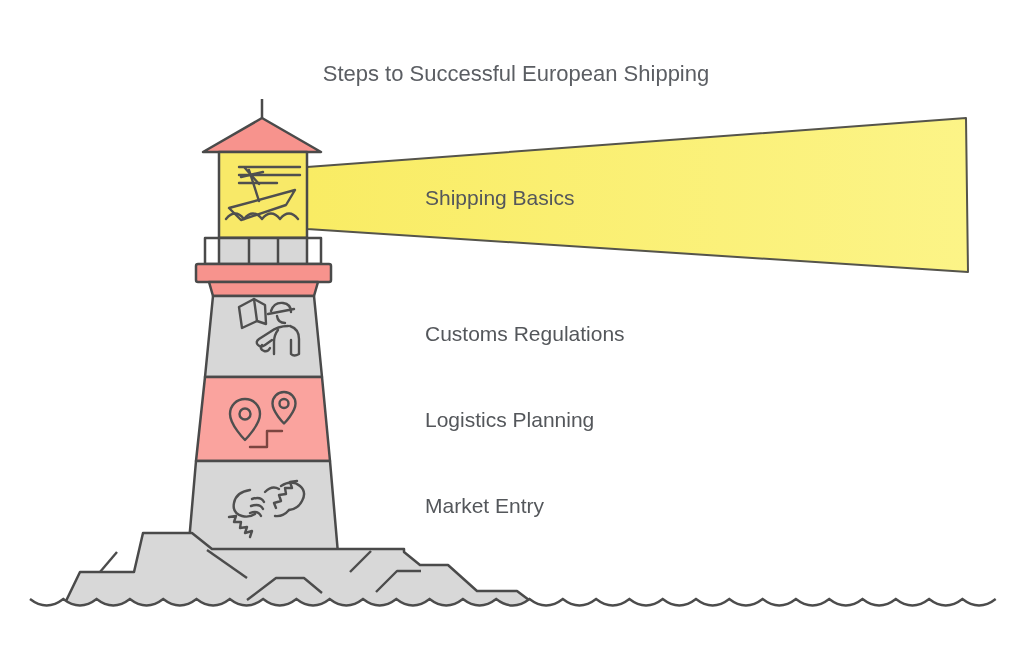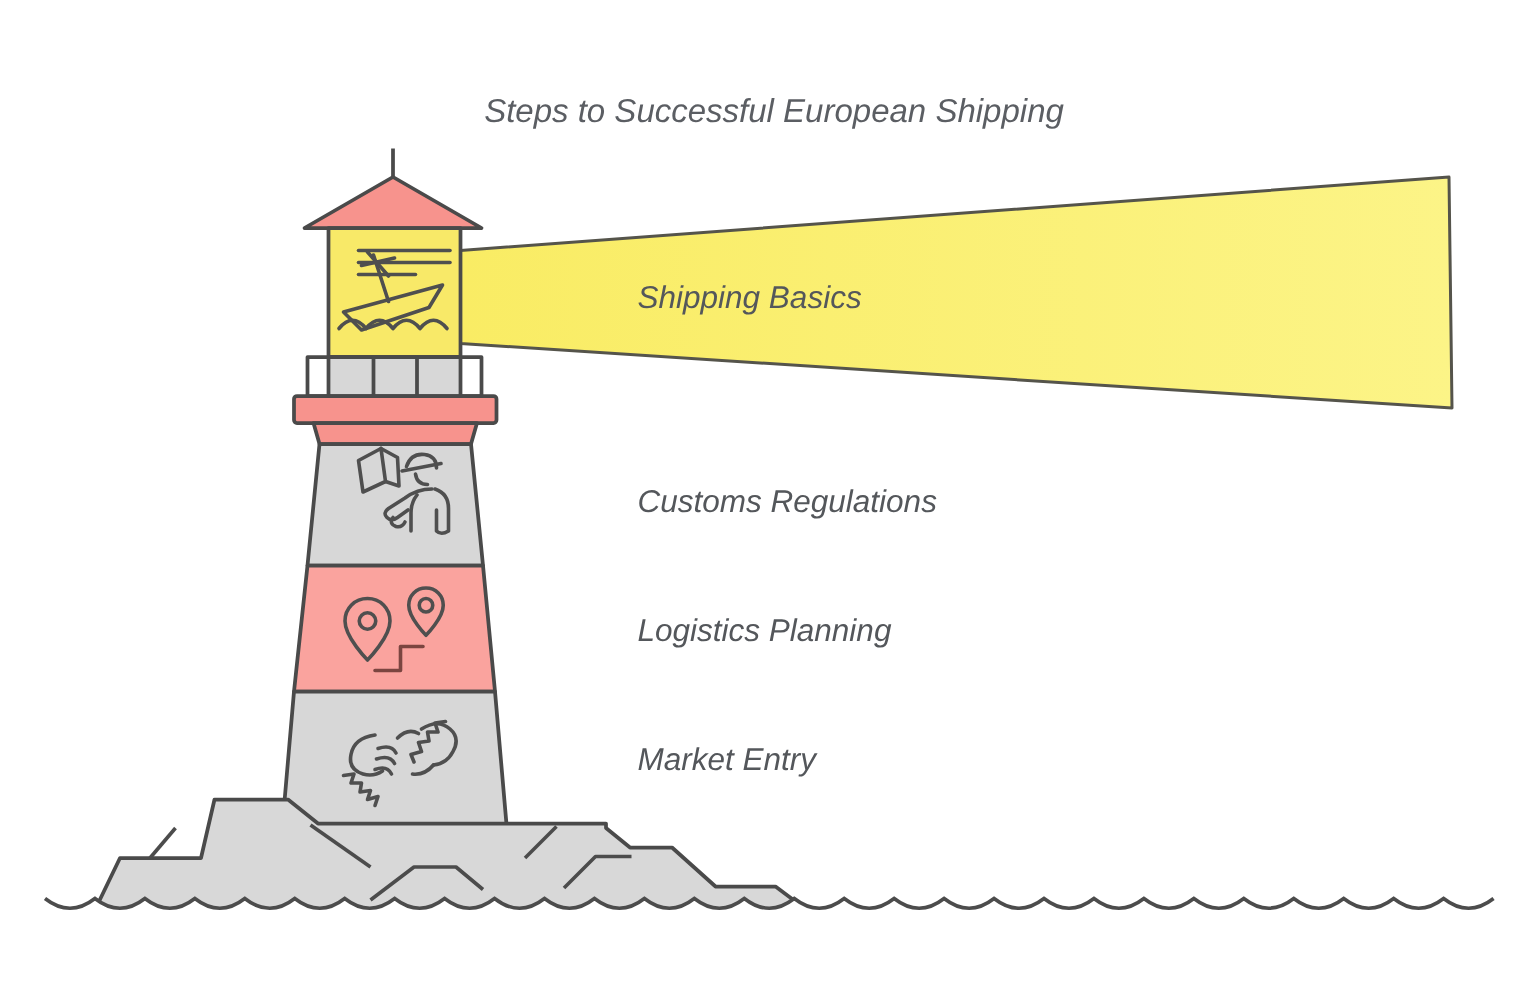--- a/index.html
+++ b/index.html
@@ -1,16 +1,16 @@
 <!DOCTYPE html>
 <html><head>
 <meta charset="utf-8">
 <style>
   html,body{margin:0;padding:0;background:#fff;}
-  .stage{width:1024px;height:672px;background:#fff;position:relative;overflow:hidden;font-style:italic;}
+  .stage{width:1024px;height:672px;background:#fff;position:relative;overflow:hidden;}
   svg{display:block;}
   text{font-family:"Liberation Sans",sans-serif;}
   .title-text{font-size:22px;fill:#5B5E63;}
   .step-label{font-size:21px;fill:#54575B;}
   .ln{stroke:#4A4A4A;stroke-width:2.5;stroke-linejoin:round;}
   .ic{stroke:#4F4F4F;stroke-width:2.4;fill:none;stroke-linecap:round;stroke-linejoin:round;}
   .beam-edge{stroke:#55544B;stroke-width:2;stroke-linejoin:round;}
   .wave{stroke:#4C4C4C;stroke-width:2.4;fill:none;}
   .rockline{stroke:#4C4C4C;stroke-width:2.4;fill:none;stroke-linejoin:round;}
 </style>

